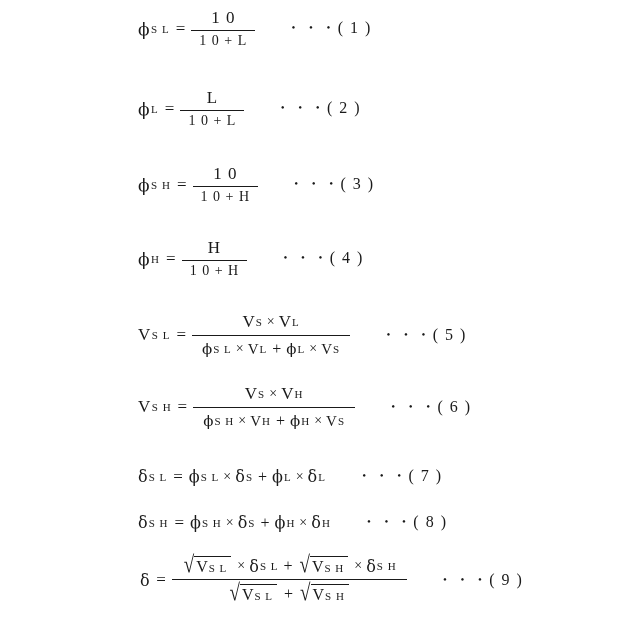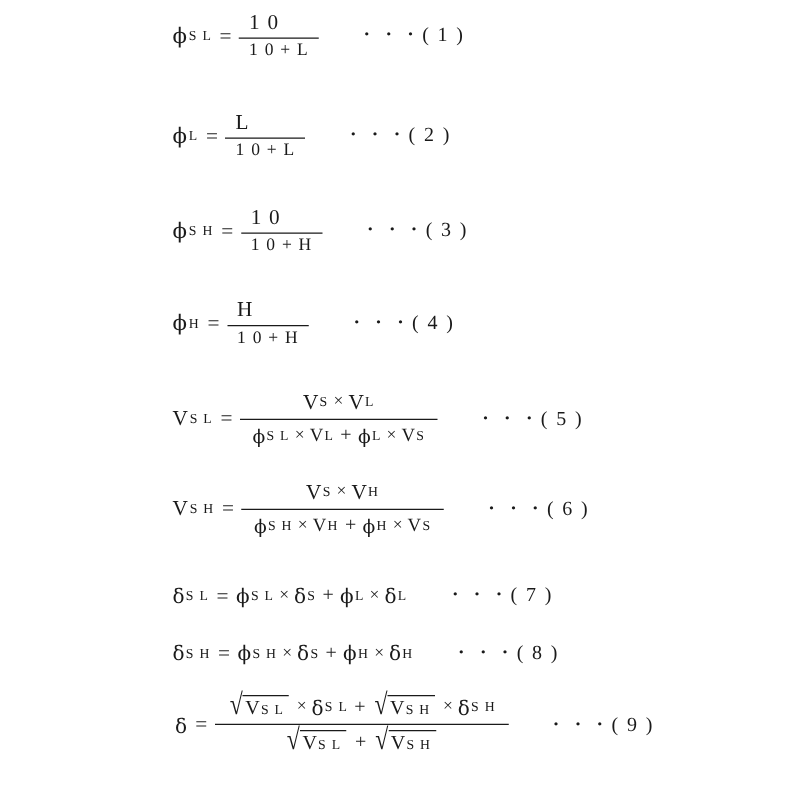--- a/index.html
+++ b/index.html
@@ -32,20 +32,21 @@
     font-size: 17px;
     letter-spacing: 0.5px;
   }
   .eqsign {
     margin: 0 6px 0 6px;
     font-size: 17px;
   }
   .frac {
     display: inline-flex;
     flex-direction: column;
+    align-items: center;
     justify-content: center;
     vertical-align: middle;
   }
   .frac .num {
     padding: 0 8px 2px 8px;
     font-size: 17px;
     letter-spacing: 1px;
   }
   .frac .bar {
     width: 100%;

